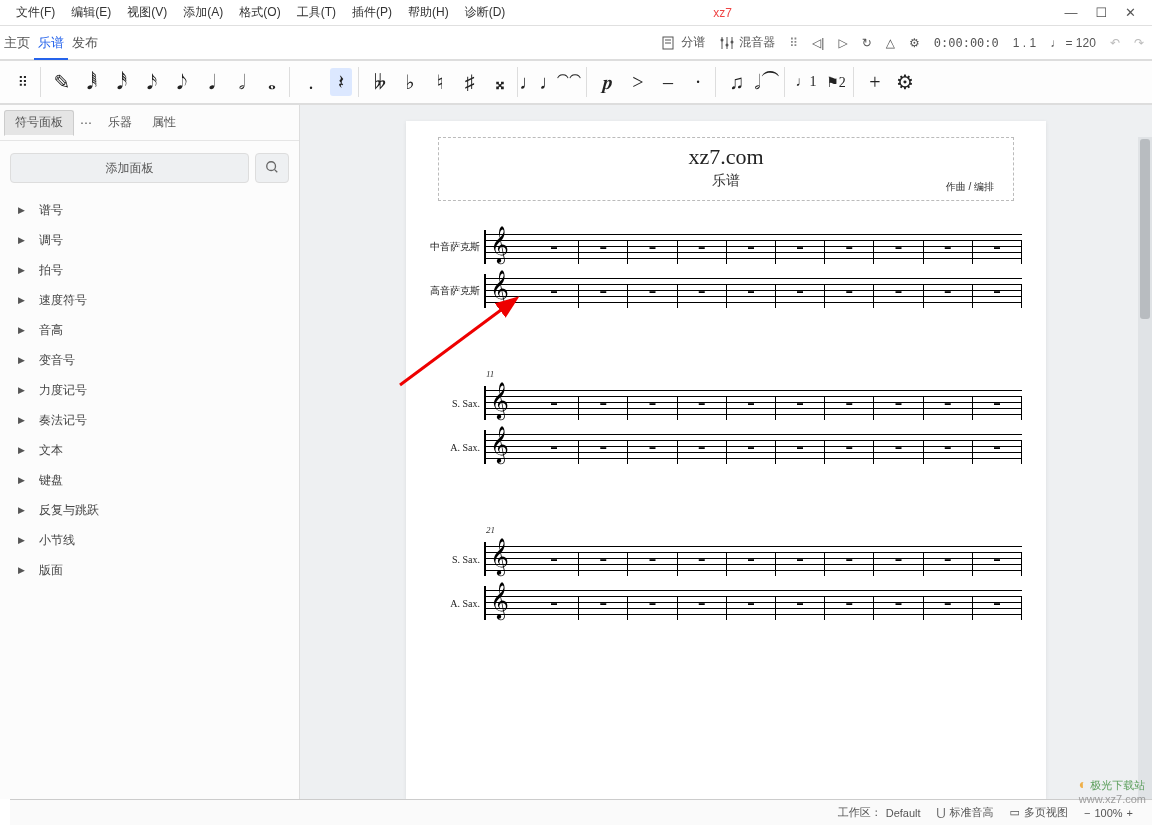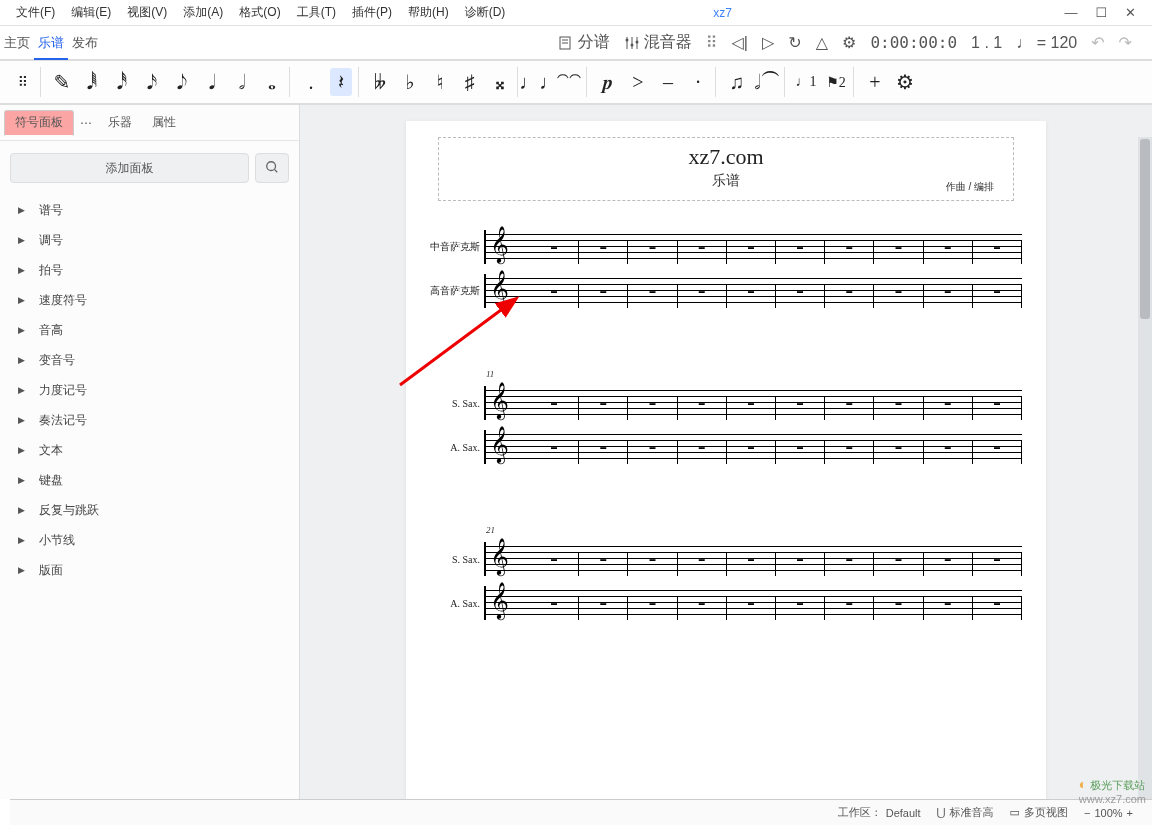--- a/index.html
+++ b/index.html
@@ -1,48 +1,48 @@
 <!DOCTYPE html>
 <html><head>
 <meta charset="utf-8">
 <style>
 * { margin: 0; padding: 0; box-sizing: border-box; font-family: "Microsoft YaHei", "Segoe UI", sans-serif; }
 body { width: 1152px; height: 825px; background: #fff; overflow: hidden; position: relative; }
 
 
 .menubar { height: 26px; display: flex; align-items: center; border-bottom: 1px solid #e0e0e0; padding: 0 8px; font-size: 12px; color: #333; }
 .menubar .menu-item { padding: 0 8px; cursor: default; }
-.menubar .title { margin-left: 200px; color: #3b82f6; }
+.menubar .title { margin-left: 200px; color: #ef4444; }
 .menubar .win-controls { margin-left: auto; display: flex; gap: 18px; padding-right: 8px; }
 .menubar .win-controls span { font-size: 13px; color: #555; }
 
 
 .maintabs { height: 35px; display: flex; align-items: center; border-bottom: 2px solid #ddd; font-size: 13px; }
 .maintabs .tab { padding: 0 4px; height: 100%; display: flex; align-items: center; color: #555; }
 .maintabs .tab.active { color: #2563eb; border-bottom: 2px solid #2563eb; margin-bottom: -2px; }
-.maintabs .right-area { margin-left: auto; display: flex; align-items: center; gap: 14px; padding-right: 20px; color: #555; font-size: 16px; }
+.maintabs .right-area { margin-left: auto; display: flex; align-items: center; gap: 14px; padding-right: 8px; color: #555; font-size: 12px; }
 .maintabs .right-area .iconbtn { display: inline-flex; align-items: center; gap: 4px; }
 .maintabs .right-area svg { width: 16px; height: 16px; }
 
 
 .note-toolbar { height: 44px; display: flex; align-items: center; border-bottom: 2px solid #ddd; padding: 0 6px; gap: 4px; background: #fdfdfd; }
 .note-toolbar .grp { display: flex; align-items: center; gap: 8px; padding: 0 6px; border-right: 1px solid #ddd; height: 30px; }
 .note-toolbar .grp:last-child { border-right: none; }
 .note-toolbar .nbtn { width: 22px; height: 28px; display: flex; align-items: center; justify-content: center; font-size: 20px; font-family: "Segoe UI Symbol", serif; color: #222; cursor: default; }
 .note-toolbar .nbtn.sel { background: #dce8ff; border-radius: 3px; }
 .note-toolbar .nbtn.small { font-size: 14px; }
 
 
 .body-area { display: flex; height: calc(100% - 26px - 35px - 44px - 26px); }
 
 
 .left-panel { width: 300px; border-right: 1px solid #ddd; background: #fcfcfc; display: flex; flex-direction: column; }
 .panel-tabs { height: 36px; display: flex; align-items: center; border-bottom: 1px solid #e5e5e5; font-size: 12px; color: #555; padding-left: 4px; }
 .panel-tabs .ptab { padding: 0 10px; height: 26px; display: flex; align-items: center; }
-.panel-tabs .ptab.active { border: 1px solid #ccc; border-bottom: 1px solid #fcfcfc; background: #fca5a5; border-radius: 3px 3px 0 0; }
+.panel-tabs .ptab.active { border: 1px solid #ccc; border-bottom: 1px solid #fcfcfc; background: #e5e5e5; border-radius: 3px 3px 0 0; }
 .panel-tabs .dots { padding: 0 6px; }
 .panel-search { padding: 12px 10px; display: flex; gap: 6px; }
 .panel-search button.add { flex: 1; height: 30px; background: #eef0f2; border: 1px solid #ddd; border-radius: 4px; font-size: 12px; color: #555; }
 .panel-search button.search { width: 34px; height: 30px; background: #eef0f2; border: 1px solid #ddd; border-radius: 4px; }
 .panel-list { overflow-y: auto; }
 .panel-list .pitem { display: flex; align-items: center; height: 30px; padding-left: 18px; font-size: 12px; color: #444; gap: 14px; }
 .panel-list .pitem .tri { font-size: 9px; color: #555; }
 
 
 .score-area { flex: 1; background: #eef0f2; display: flex; flex-direction: column; position: relative; }

